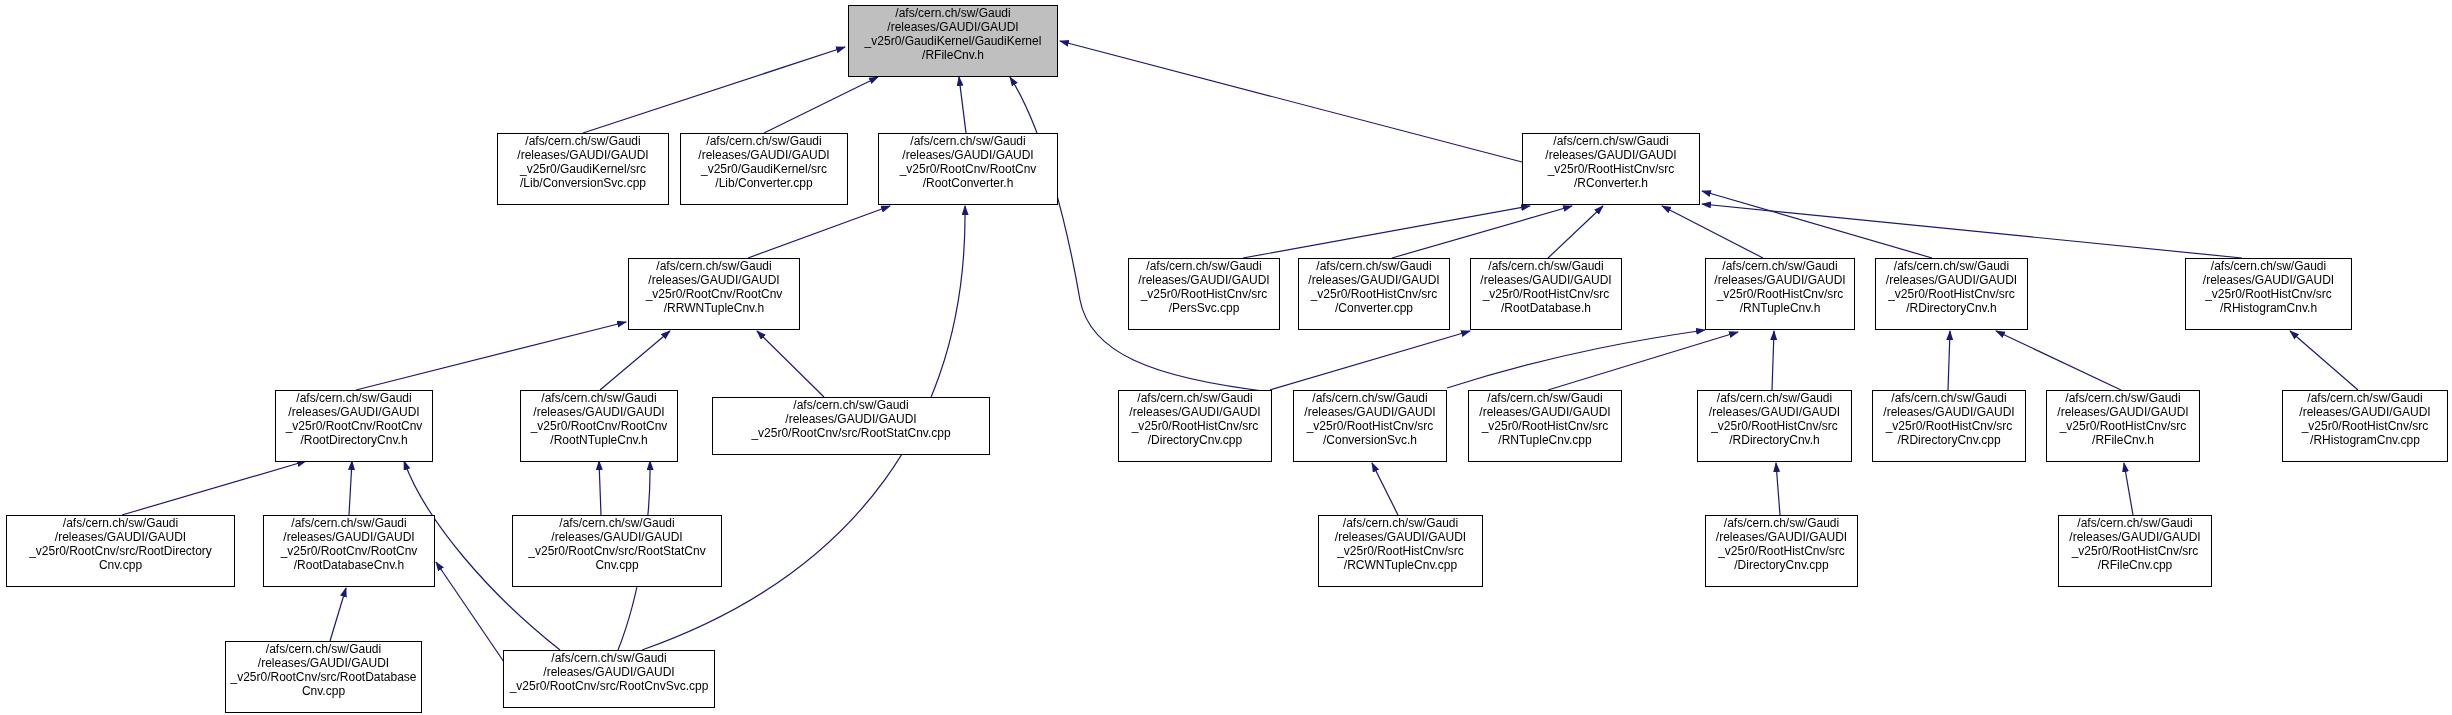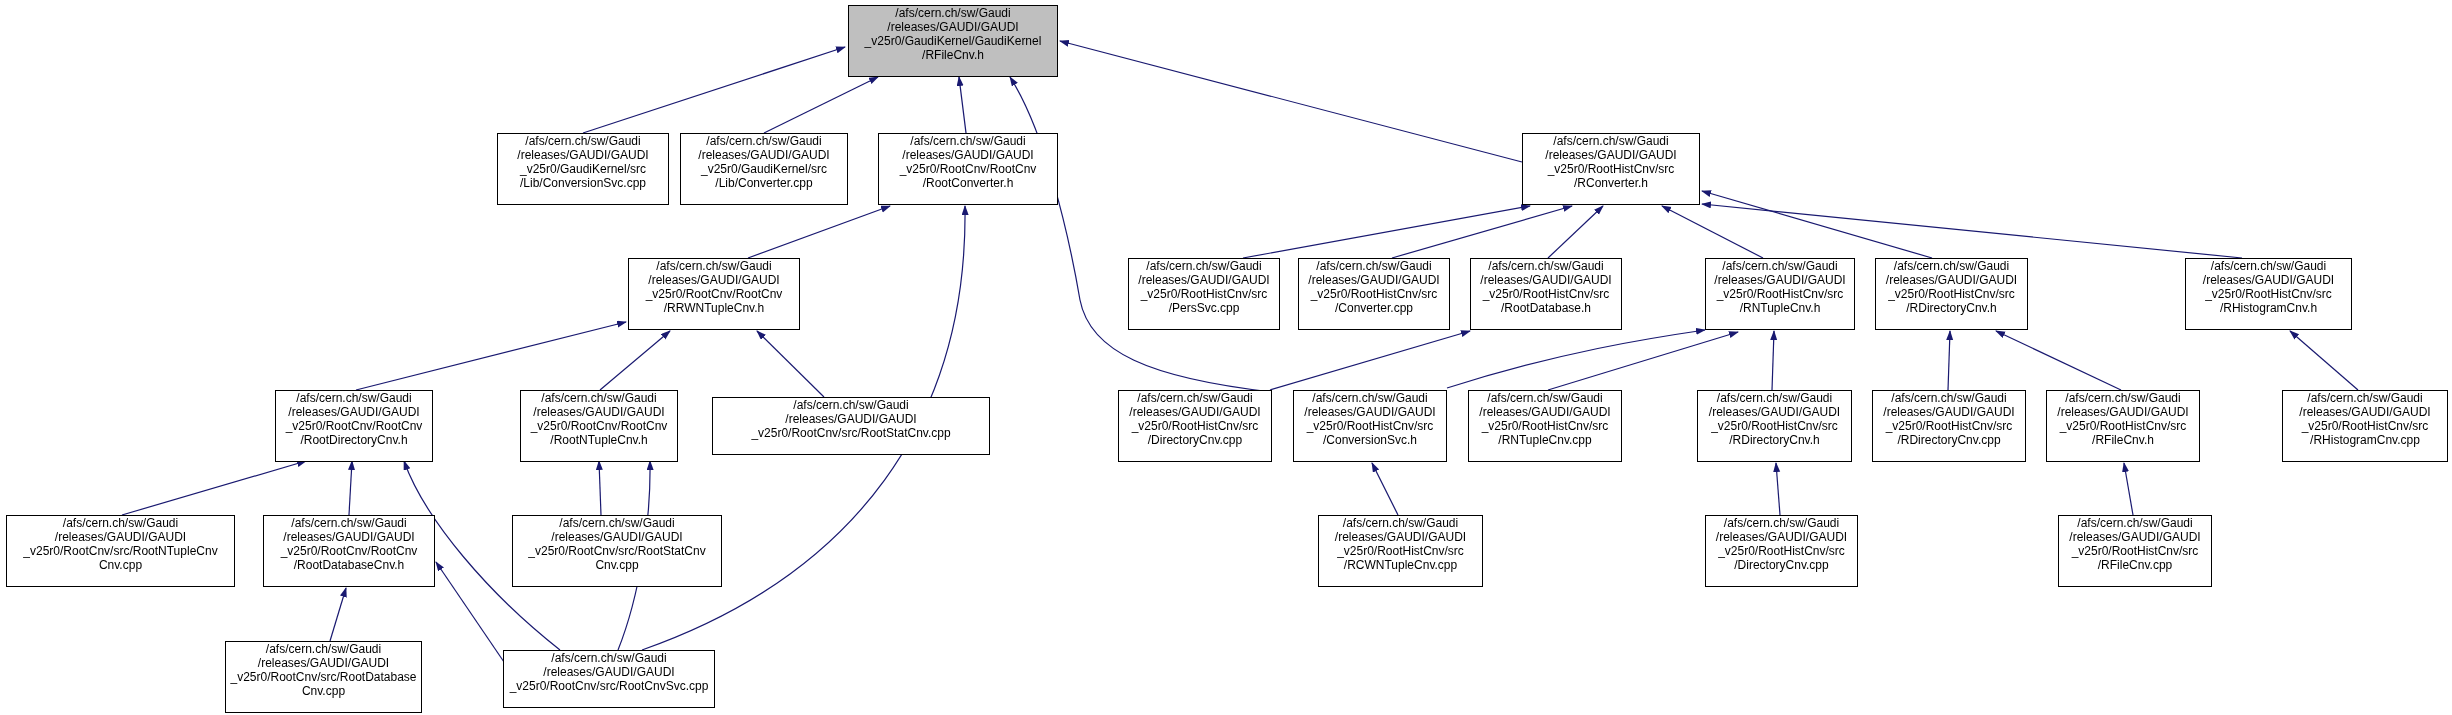--- a/index.html
+++ b/index.html
@@ -185,21 +185,21 @@
       </div>
       <div class="node" style="left: 2282px; top: 390px; width: 166px; height: 72px;">
         <div class="nline">/afs/cern.ch/sw/Gaudi</div>
         <div class="nline">/releases/GAUDI/GAUDI</div>
         <div class="nline">_v25r0/RootHistCnv/src</div>
         <div class="nline">/RHistogramCnv.cpp</div>
       </div>
       <div class="node" style="left: 6px; top: 515px; width: 229px; height: 72px;">
         <div class="nline">/afs/cern.ch/sw/Gaudi</div>
         <div class="nline">/releases/GAUDI/GAUDI</div>
-        <div class="nline">_v25r0/RootCnv/src/RootNTupleCnv</div>
+        <div class="nline">_v25r0/RootCnv/src/RootDirectory</div>
         <div class="nline">Cnv.cpp</div>
       </div>
       <div class="node" style="left: 263px; top: 515px; width: 172px; height: 72px;">
         <div class="nline">/afs/cern.ch/sw/Gaudi</div>
         <div class="nline">/releases/GAUDI/GAUDI</div>
         <div class="nline">_v25r0/RootCnv/RootCnv</div>
         <div class="nline">/RootDatabaseCnv.h</div>
       </div>
       <div class="node" style="left: 512px; top: 515px; width: 210px; height: 72px;">
         <div class="nline">/afs/cern.ch/sw/Gaudi</div>

